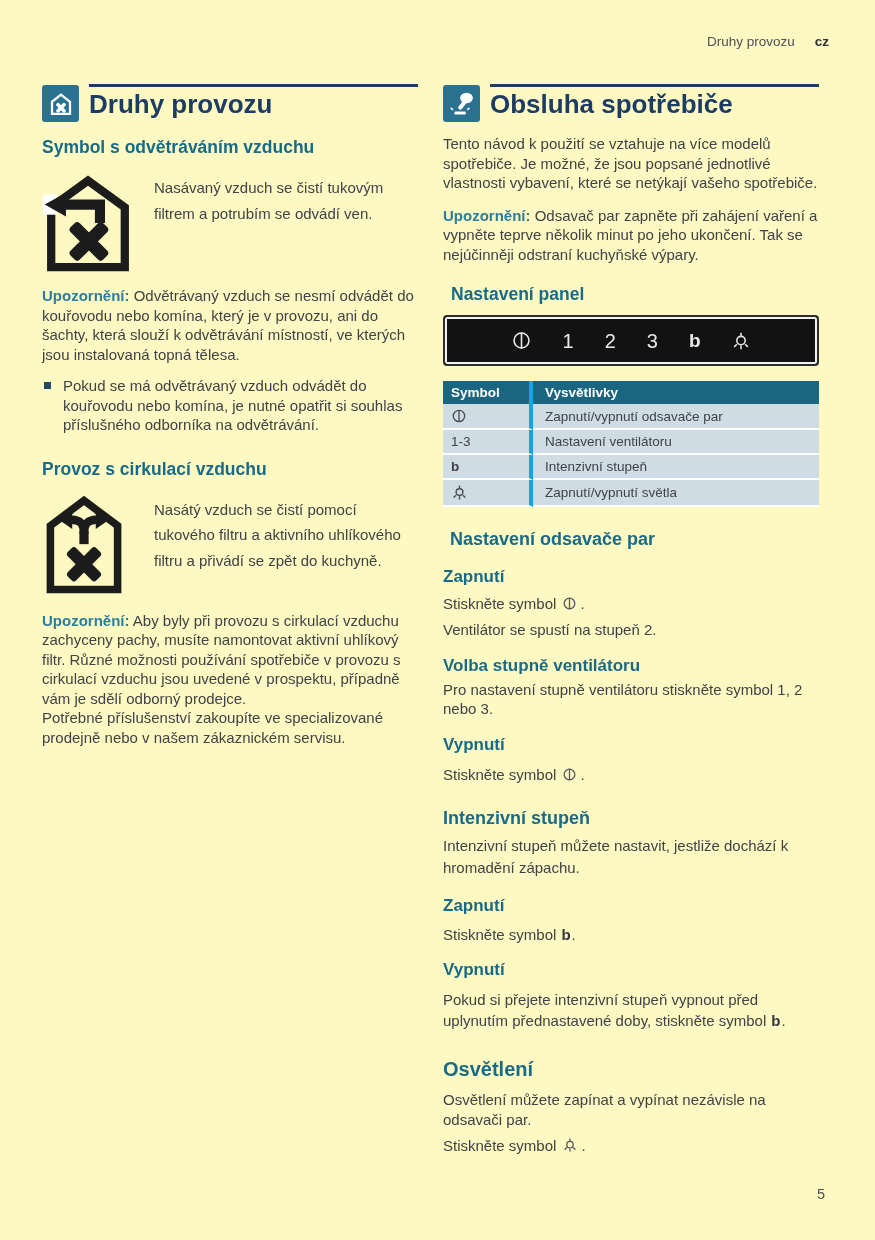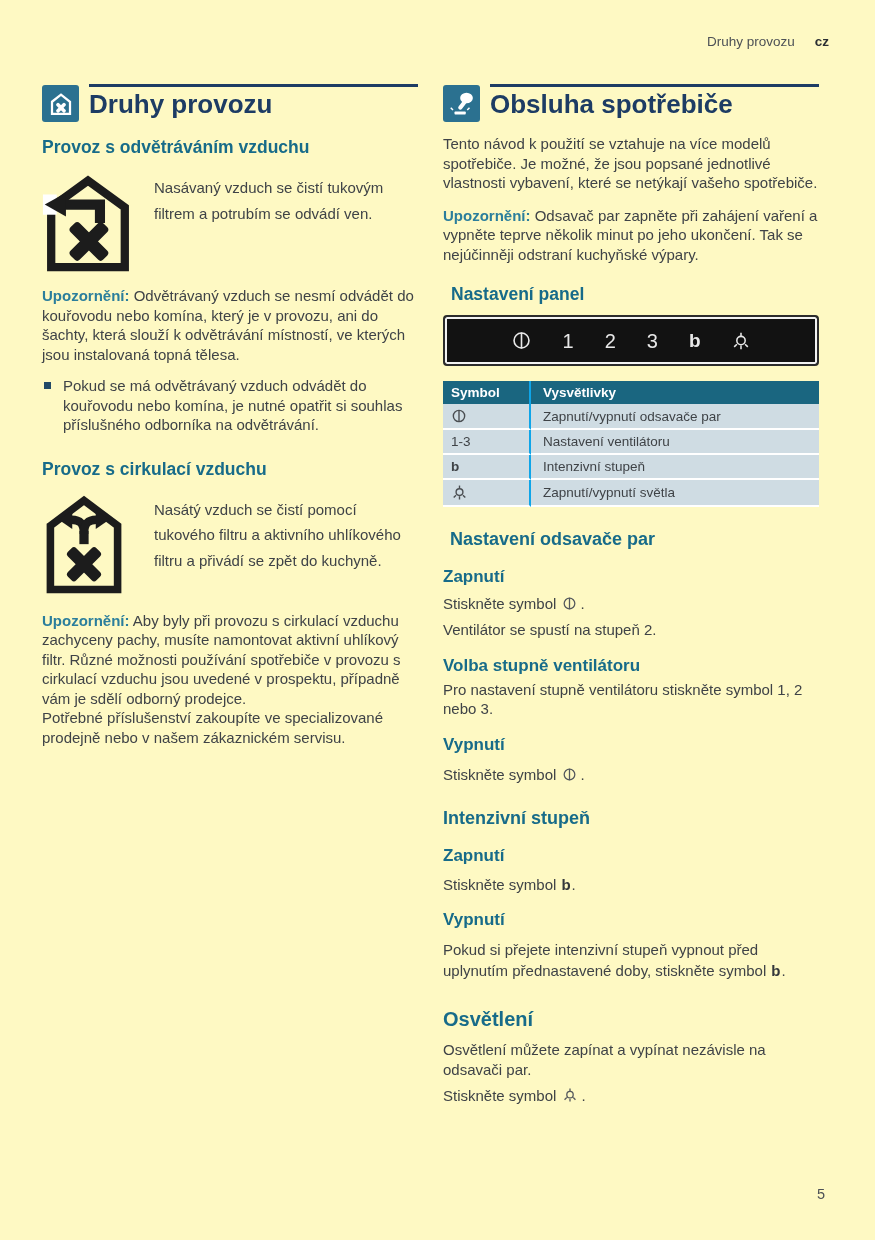--- a/index.html
+++ b/index.html
@@ -52,21 +52,21 @@
          border-radius:4px;box-shadow:inset 0 0 0 2px #f2f2f2;
          display:flex;align-items:center;justify-content:center;gap:31px;}
   .psym{color:#e8e8e8;font-size:20px;line-height:1;}
   .psym.b{font-weight:bold;font-size:19px;}
 
   
   .stable{margin-top:15px;width:100%;font-size:13.5px;}
   .trow{display:flex;}
   .thead .tcell{background:#1a6680;color:#ffffff;font-weight:bold;}
   .tcell{padding:4px 8px;min-height:15px;display:flex;align-items:center;}
-  .tsym{width:70px;flex:none;border-right:2px solid #0ea5e9;}
+  .tsym{width:70px;flex:none;border-right:4px solid #0ea5e9;}
   .tdesc{flex:1;padding-left:12px;}
   .tbody .tcell{background:#cfdce3;border-bottom:2px solid #ffffff;color:#3f4347;}
 
   .sym-inline{display:inline-block;vertical-align:-2px;margin:0 3px 0 6px;}
   .sym-b{font-weight:bold;color:#33373b;margin:0 1px 0 5px;}
   .press{margin-top:7px;}
 
   .pagenum{position:absolute;right:50px;bottom:38px;font-size:14.5px;color:#4d5156;}
   svg{display:block;}
 </style>
@@ -87,21 +87,21 @@
           <polygon points="8,17 20,7.5 32,17 32,33 8,33" fill="none" stroke="#ffffff" stroke-width="3"></polygon>
           <g transform="translate(20,25)" fill="#ffffff">
             <rect x="-8" y="-2.4" width="16" height="4.8" rx="2" transform="rotate(45)"></rect>
             <rect x="-8" y="-2.4" width="16" height="4.8" rx="2" transform="rotate(-45)"></rect>
           </g>
         </svg>
       </span>
       <div class="h1text">Druhy provozu</div>
     </div>
 
-    <div class="h2 sp">Provoz s odvětráváním vzduchu</div>
+    <div class="h2 sp">Symbol s odvětráváním vzduchu</div>
 
     <div class="media">
       <div class="micon">
         <svg width="92" height="100" viewBox="0 0 100 108">
           <polygon points="10,37 50,8 90,37 90,102 10,102" fill="none" stroke="#1c1c1c" stroke-width="9"></polygon>
           <rect x="1" y="23" width="15" height="22" fill="#ffffff"></rect>
           <path d="M63,54 L63,34 L24,34" fill="none" stroke="#1c1c1c" stroke-width="11"></path>
           <polygon points="26,21 26,47 3,34" fill="#1c1c1c"></polygon>
           <g transform="translate(51,74)" fill="#1c1c1c">
             <rect x="-25" y="-7" width="50" height="14" rx="4" transform="rotate(45)"></rect>
@@ -233,20 +233,21 @@
     <div class="h3">Volba stupně ventilátoru</div>
     <p class="body-text" style="margin-top:4px;">Pro nastavení stupně ventilátoru stiskněte symbol 1, 2  nebo 3.</p>
 
     <div class="h3">Vypnutí</div>
     <p class="body-text press" style="margin-top:10px;"><span>Stiskněte symbol</span><span class="sym-inline"><svg width="15" height="15" viewBox="0 0 22 22">
             <circle cx="11" cy="11" r="7.8" fill="none" stroke="#55595d" stroke-width="1.9"></circle>
             <line x1="11" y1="2.6" x2="11" y2="19.4" stroke="#55595d" stroke-width="1.9"></line>
           </svg></span><span>.</span></p>
 
     <div class="h2" style="margin-top:24px;font-size:18px;">Intenzivní stupeň</div>
+    <p class="body-text" style="margin-top:5px;line-height:1.5;">Intenzivní stupeň můžete nastavit, jestliže dochází k hromadění zápachu.</p>
 
     <div class="h3">Zapnutí</div>
     <p class="body-text press" style="margin-top:9px;"><span>Stiskněte symbol</span><span class="sym-b">b</span><span>.</span></p>
 
 
     <div class="h3">Vypnutí</div>
     <p class="body-text" style="margin-top:9px;line-height:1.4;"><span>Pokud si přejete intenzivní stupeň vypnout před uplynutím přednastavené doby, stiskněte symbol</span><span class="sym-b">b</span><span>.</span></p>
 
     <div class="h2" style="margin-top:26px;font-size:20px;">Osvětlení</div>
     <p class="body-text" style="margin-top:9px;">Osvětlení můžete zapínat a vypínat nezávisle na odsavači par.</p>

